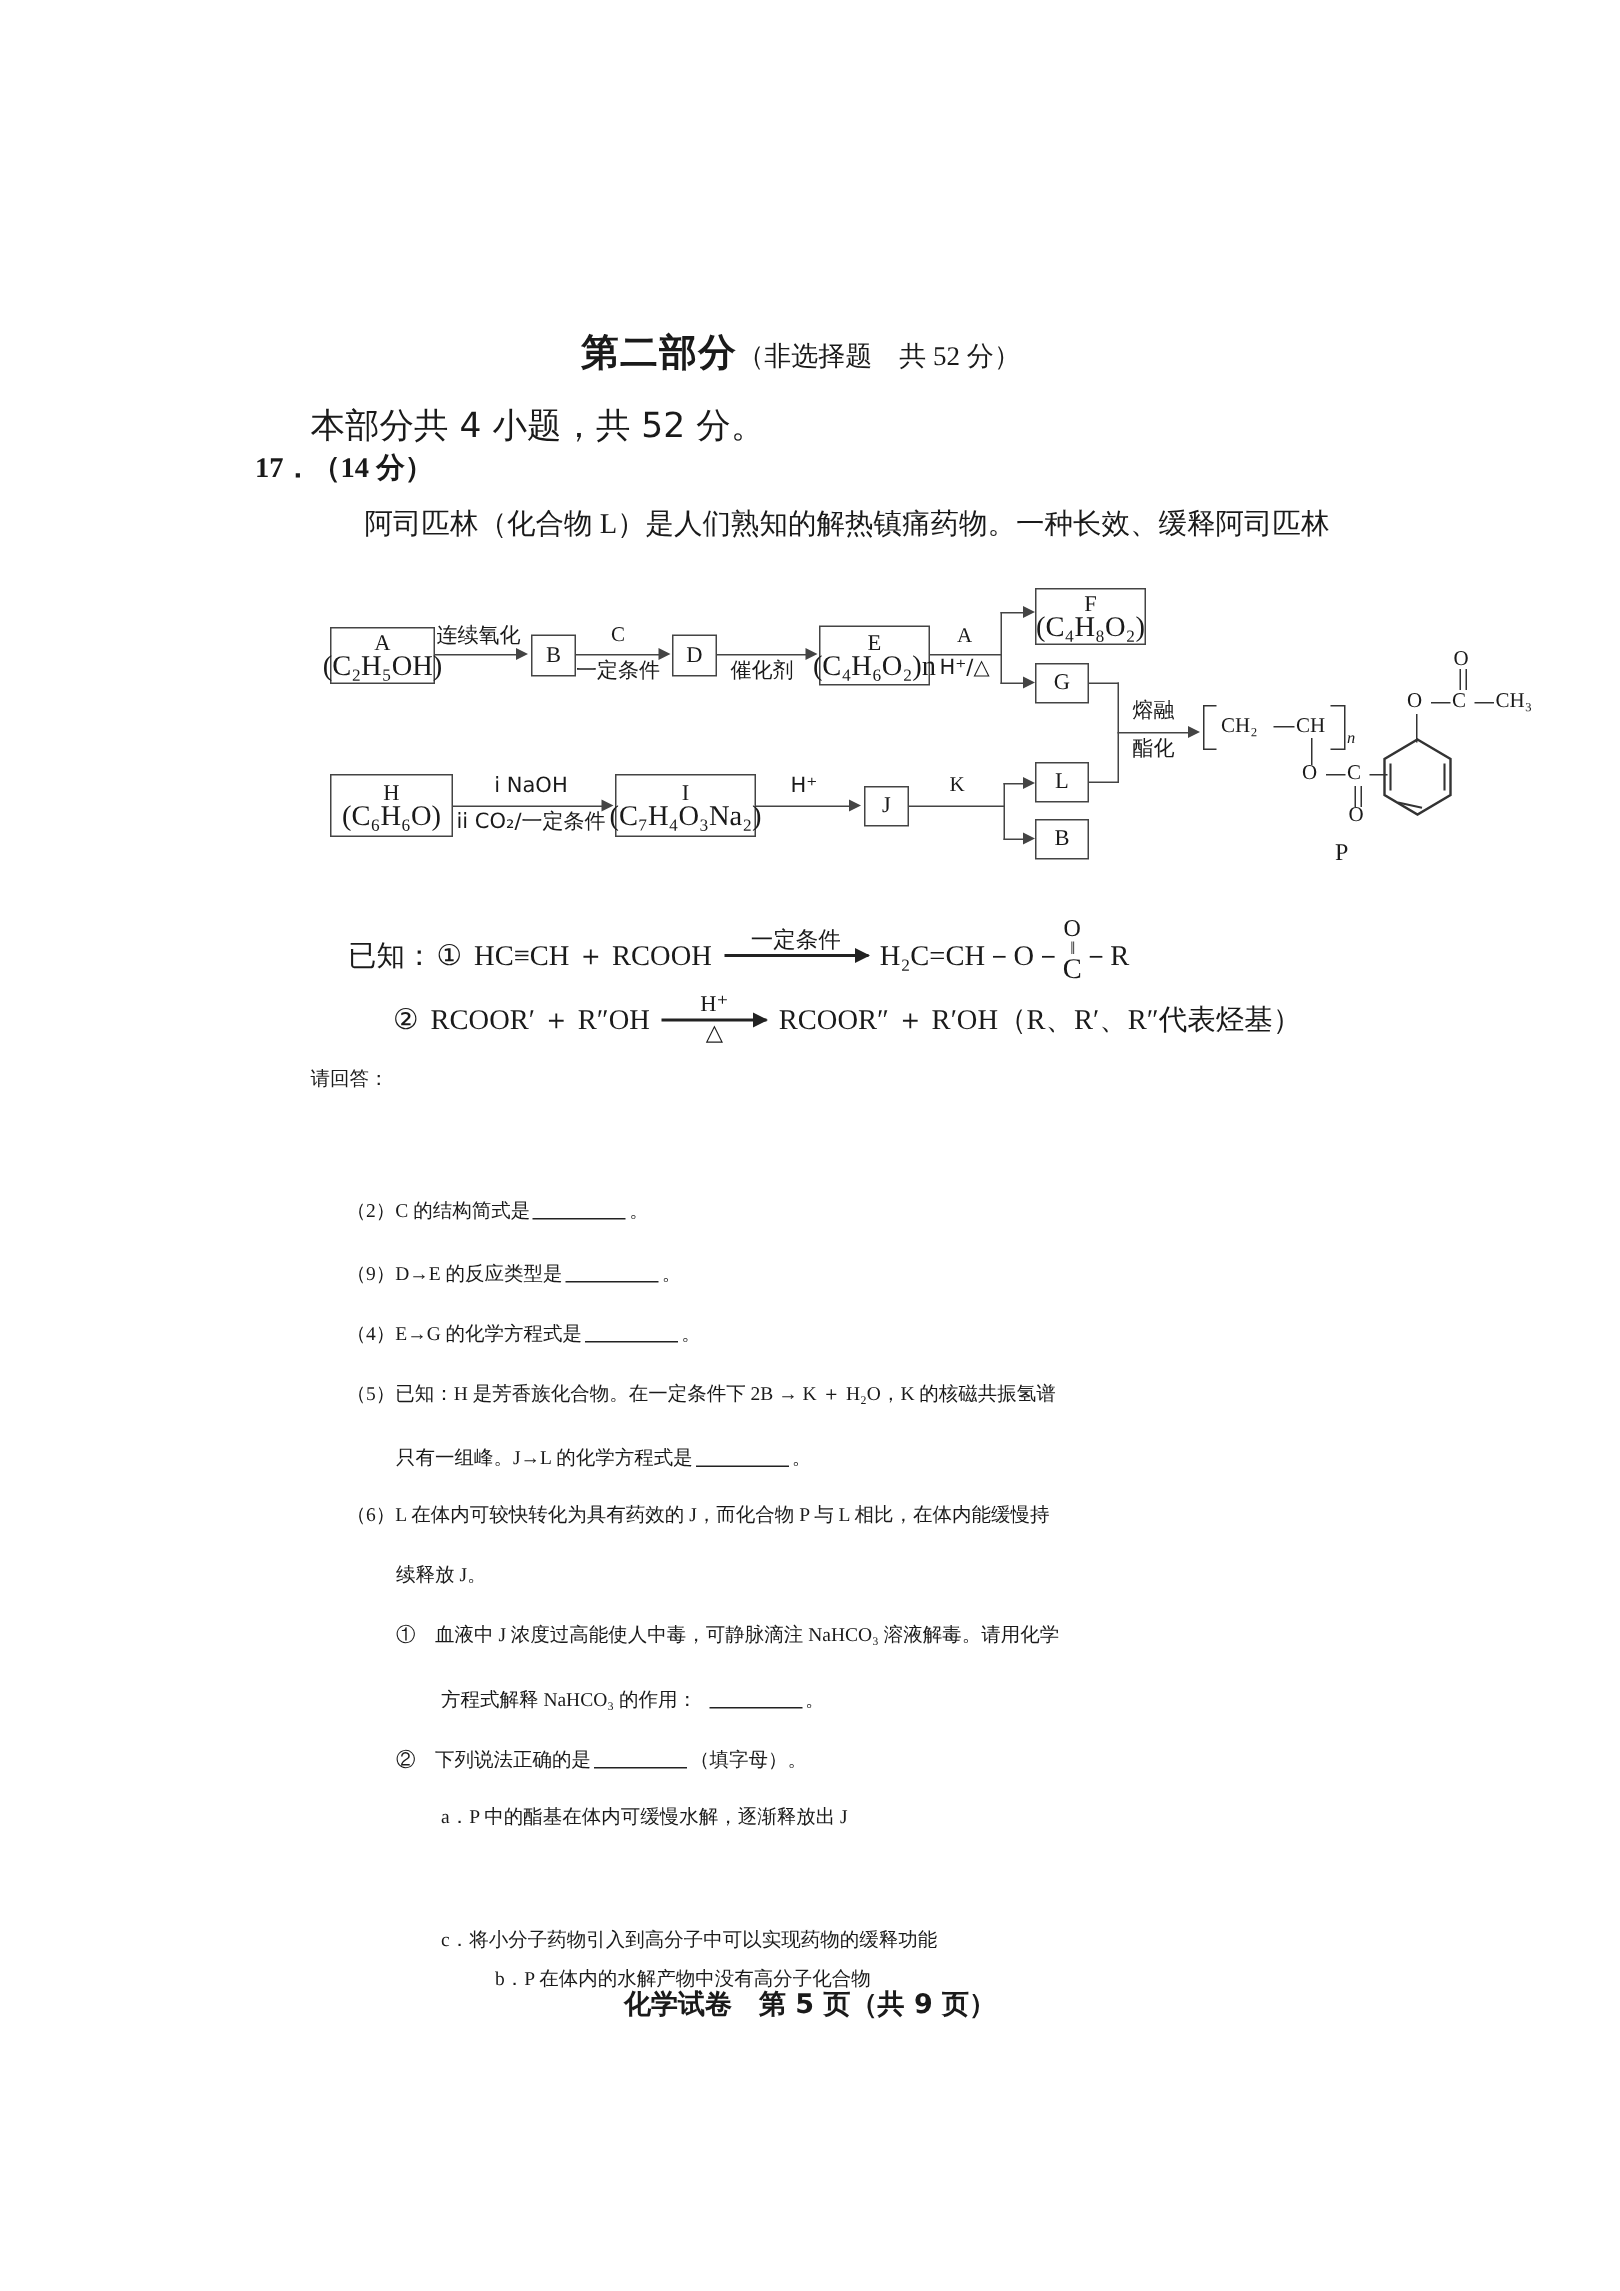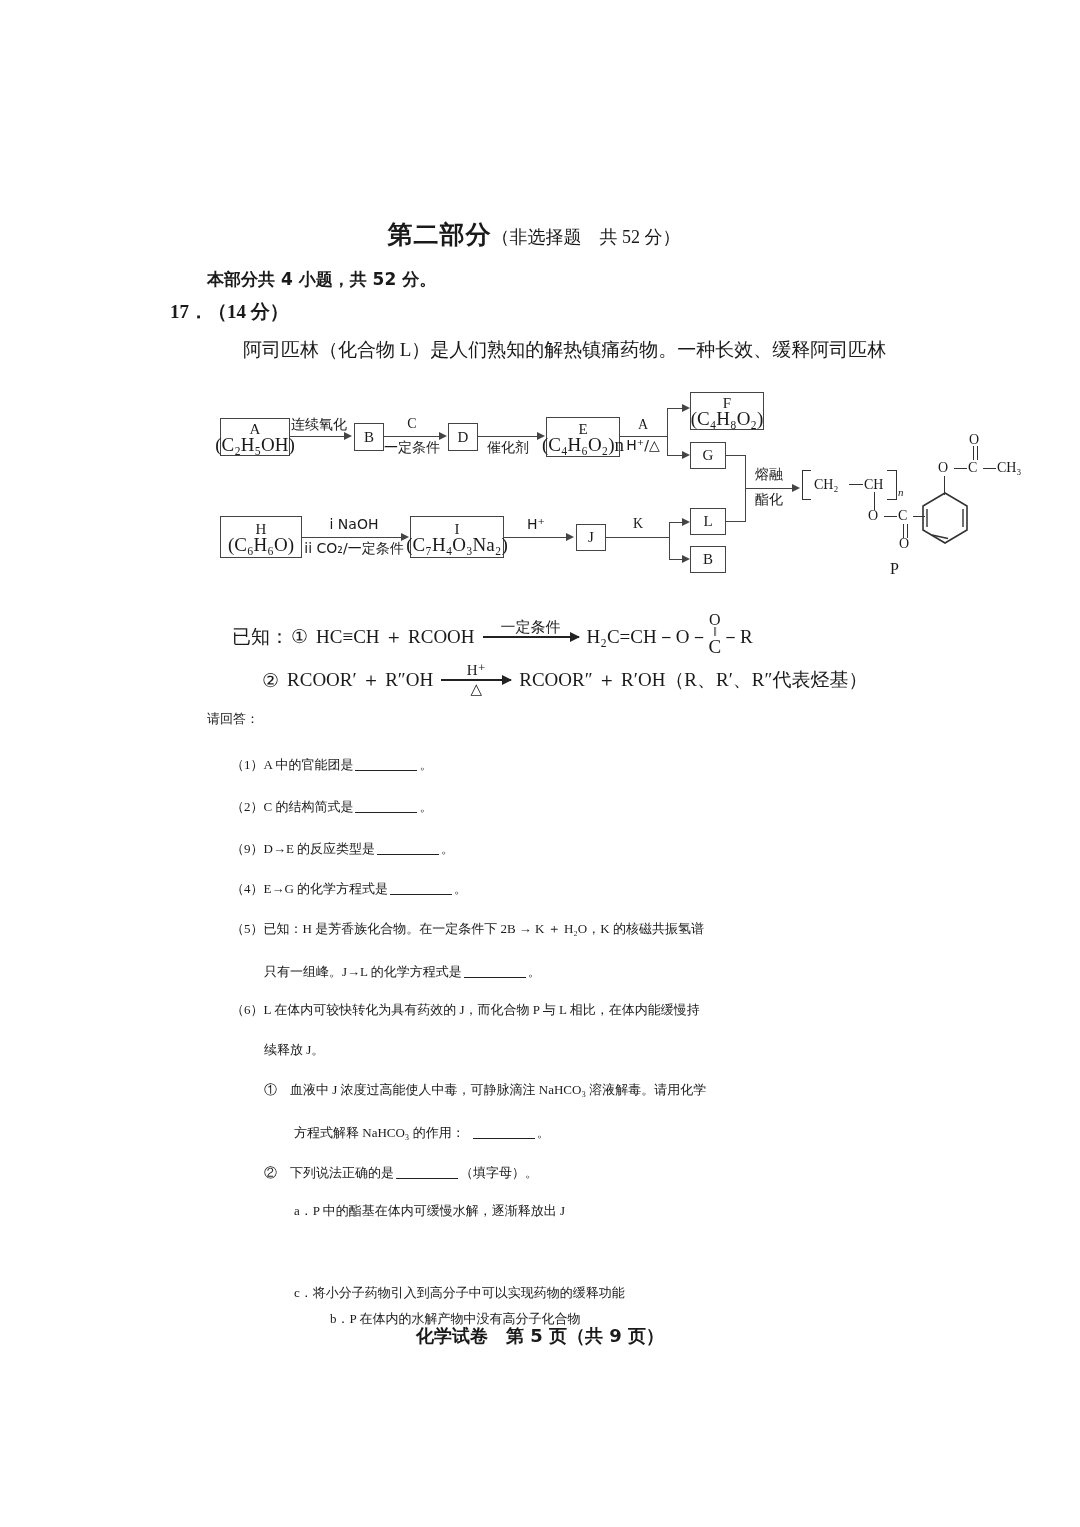--- a/index.html
+++ b/index.html
@@ -38,22 +38,22 @@
   }
   .part-title .small {
     font-size: 18px;
     font-family: "Liberation Serif", serif;
   }
 
   .subhead {
     position: absolute;
     left: 207px; top: 268px;
     font-family: "DejaVu Sans", sans-serif;
-    font-weight: bold;
-    font-size: 17px;
+    font-weight: normal;
+    font-size: 23px;
     white-space: nowrap;
   }
   .qnum {
     position: absolute;
     left: 170px; top: 299px;
     font-size: 19px;
     white-space: nowrap;
     font-weight: bold;
   }
 
@@ -424,23 +424,20 @@
     <span class="arrow-cond" style="min-width:70px">
       <span class="above">H⁺</span>
       <span class="arrow-line"></span>
       <span class="below">△</span>
     </span>
     <span>RCOOR″ ＋ R′OH（R、R′、R″代表烃基）</span>
   </div>
 
   <div class="qline" style="left:207px; top:710px;">请回答：</div>
 
-  <div class="qline" style="left:231px; top:753px;">
-    <span>（1）A 中的官能团是</span><span class="blank w-md"></span><span>。</span>
-  </div>
 
   <div class="qline" style="left:231px; top:795px;">
     <span>（2）C 的结构简式是</span><span class="blank w-md"></span><span>。</span>
   </div>
 
   <div class="qline" style="left:231px; top:837px;">
     <span>（9）D→E 的反应类型是</span><span class="blank w-md"></span><span>。</span>
   </div>
 
   <div class="qline" style="left:231px; top:877px;">

